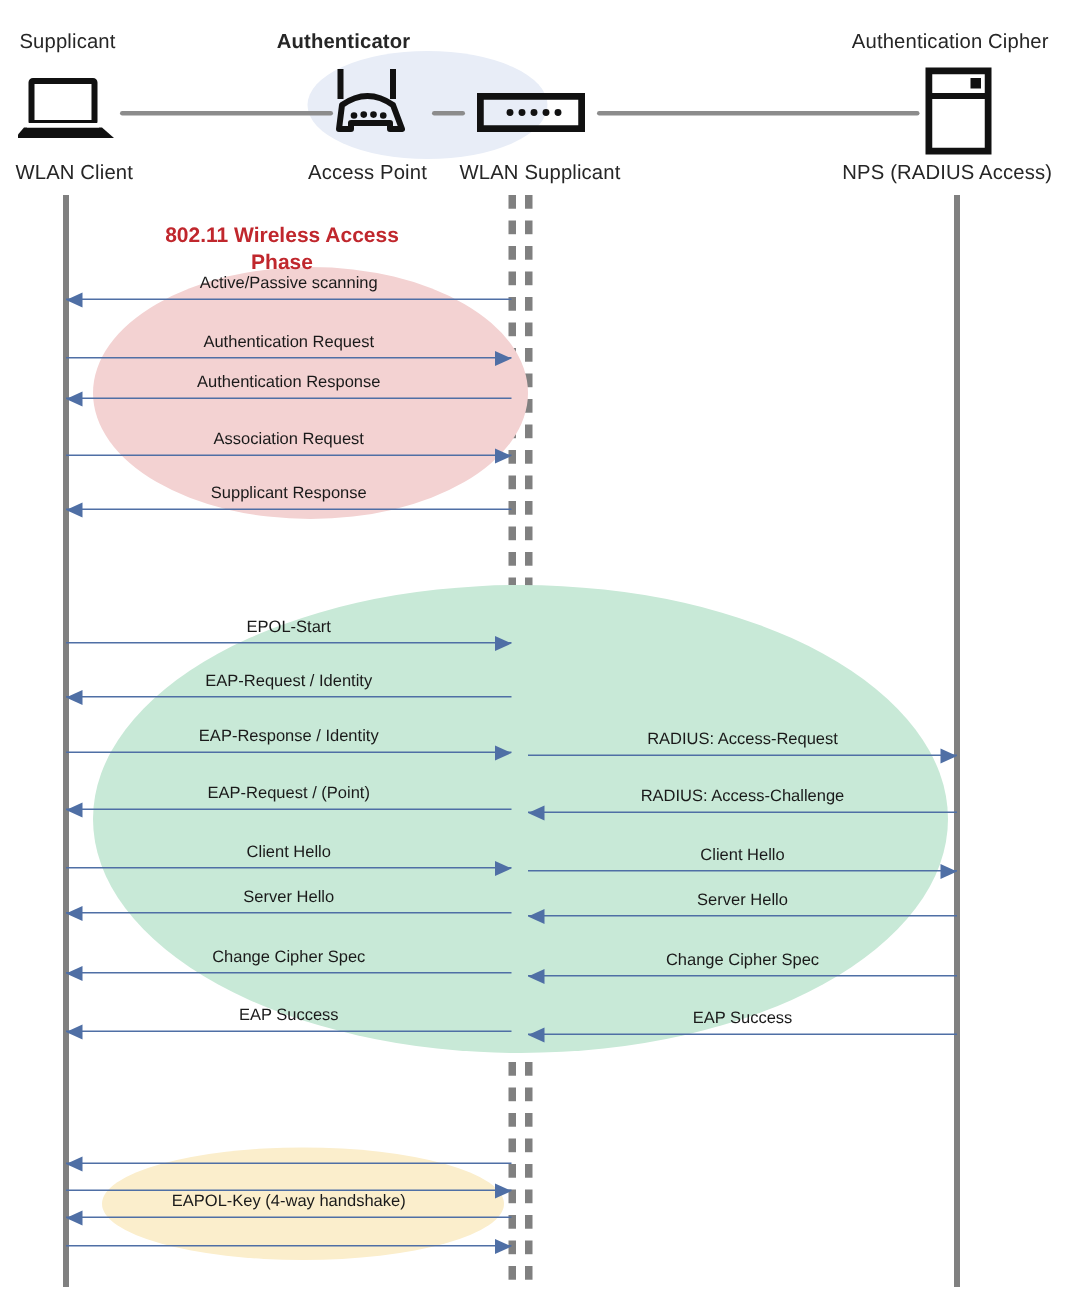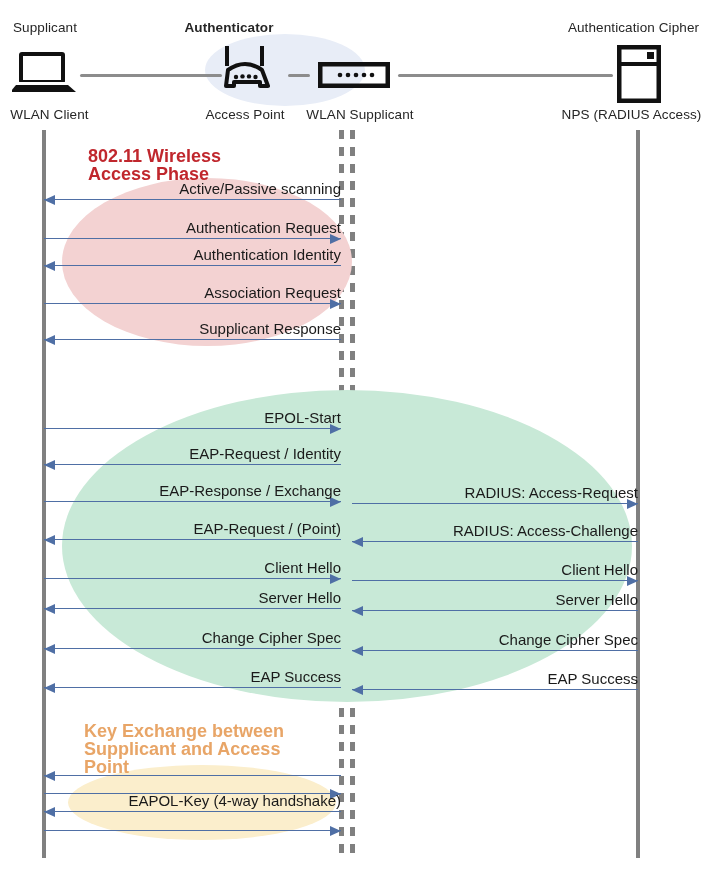--- a/index.html
+++ b/index.html
@@ -78,33 +78,33 @@
     position: absolute;
     border-radius: 50%;
   }
   .ellipse-pink   { background: #f3d2d2; }
   .ellipse-green  { background: #c8e9d7; }
   .ellipse-yellow { background: #fbeecc; }
 
   
   .phase-title {
     position: absolute;
-    font-size: 18px;
+    font-size: 14px;
     font-weight: bold;
-    text-align: left;
+    text-align: center;
     line-height: 18px;
     white-space: pre-line;
   }
 
   
   .msg-label {
     position: absolute;
-    font-size: 15px;
+    font-size: 11px;
     color: #1a1a1a;
-    text-align: right;
+    text-align: center;
     white-space: nowrap;
     line-height: 14px;
   }
   .msg-line {
     position: absolute;
     height: 1px;
     background: #4f6fa5;
   }
   .arrow-head {
     position: absolute;
@@ -186,38 +186,36 @@
   <div class="lifeline-solid" style="left:42px;  top:130px; height:728px;"></div>
   <div class="lifeline-dashed" style="left:339px; top:130px; height:728px;"></div>
   <div class="lifeline-dashed" style="left:350px; top:130px; height:728px;"></div>
   <div class="lifeline-solid" style="left:636px; top:130px; height:728px;"></div>
 
   <div class="phase-ellipse ellipse-pink" style="left:62px;  top:178px; width:290px; height:168px;"></div>
   <div class="phase-ellipse ellipse-green" style="left:62px;  top:390px; width:570px; height:312px;"></div>
   <div class="phase-ellipse ellipse-yellow" style="left:68px;  top:765px; width:268px; height:75px;"></div>
 
   <div class="phase-title" style="left:88px; top:147px; width:200px; color:#c0272d;">802.11 Wireless Access Phase</div>
-  <div class="phase-title" style="left:84px; top:722px; width:230px; color:#e8a567;">Key Exchange between
-Supplicant and Access Point</div>
 
   <div id="arrow-layer">
       <div>
         <div class="msg-line" style="left: 44px; top: 199px; width: 297px;"></div>
         <div class="arrow-head left" style="top: 194.5px; left: 44px;"></div>
         <div class="msg-label" style="left: 44px; width: 297px; top: 182px;">Active/Passive scanning</div>
       </div>
       <div>
         <div class="msg-line" style="left: 44px; top: 238px; width: 297px;"></div>
         <div class="arrow-head right" style="top: 233.5px; left: 330px;"></div>
         <div class="msg-label" style="left: 44px; width: 297px; top: 221px;">Authentication Request</div>
       </div>
       <div>
         <div class="msg-line" style="left: 44px; top: 265px; width: 297px;"></div>
         <div class="arrow-head left" style="top: 260.5px; left: 44px;"></div>
-        <div class="msg-label" style="left: 44px; width: 297px; top: 248px;">Authentication Identity</div>
+        <div class="msg-label" style="left: 44px; width: 297px; top: 248px;">Authentication Response</div>
       </div>
       <div>
         <div class="msg-line" style="left: 44px; top: 303px; width: 297px;"></div>
         <div class="arrow-head right" style="top: 298.5px; left: 330px;"></div>
         <div class="msg-label" style="left: 44px; width: 297px; top: 286px;">Association Request</div>
       </div>
       <div>
         <div class="msg-line" style="left: 44px; top: 339px; width: 297px;"></div>
         <div class="arrow-head left" style="top: 334.5px; left: 44px;"></div>
         <div class="msg-label" style="left: 44px; width: 297px; top: 322px;">Supplicant Response</div>
@@ -228,21 +226,21 @@
         <div class="msg-label" style="left: 44px; width: 297px; top: 411px;">EPOL-Start</div>
       </div>
       <div>
         <div class="msg-line" style="left: 44px; top: 464px; width: 297px;"></div>
         <div class="arrow-head left" style="top: 459.5px; left: 44px;"></div>
         <div class="msg-label" style="left: 44px; width: 297px; top: 447px;">EAP-Request / Identity</div>
       </div>
       <div>
         <div class="msg-line" style="left: 44px; top: 501px; width: 297px;"></div>
         <div class="arrow-head right" style="top: 496.5px; left: 330px;"></div>
-        <div class="msg-label" style="left: 44px; width: 297px; top: 484px;">EAP-Response / Exchange</div>
+        <div class="msg-label" style="left: 44px; width: 297px; top: 484px;">EAP-Response / Identity</div>
       </div>
       <div>
         <div class="msg-line" style="left: 44px; top: 539px; width: 297px;"></div>
         <div class="arrow-head left" style="top: 534.5px; left: 44px;"></div>
         <div class="msg-label" style="left: 44px; width: 297px; top: 522px;">EAP-Request / (Point)</div>
       </div>
       <div>
         <div class="msg-line" style="left: 44px; top: 578px; width: 297px;"></div>
         <div class="arrow-head right" style="top: 573.5px; left: 330px;"></div>
         <div class="msg-label" style="left: 44px; width: 297px; top: 561px;">Client Hello</div>

